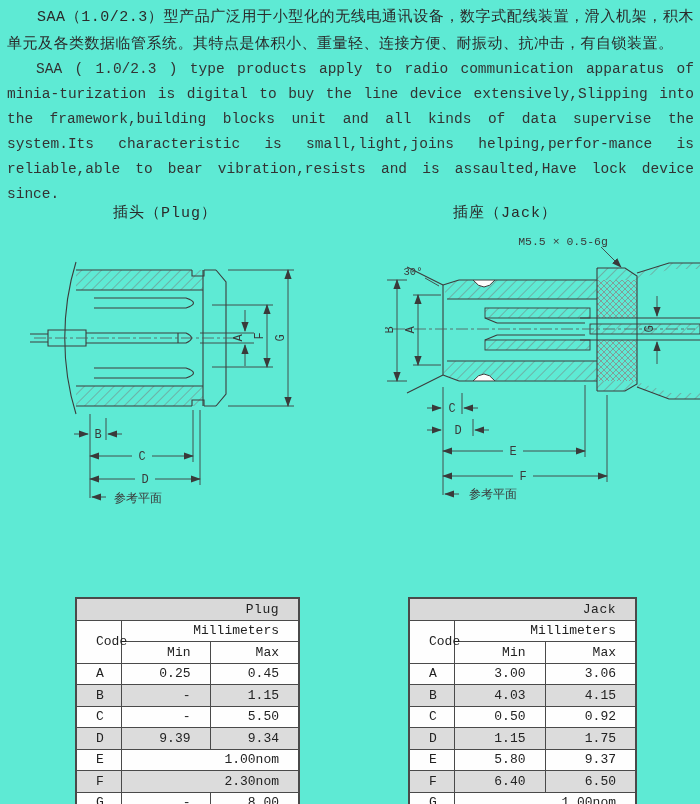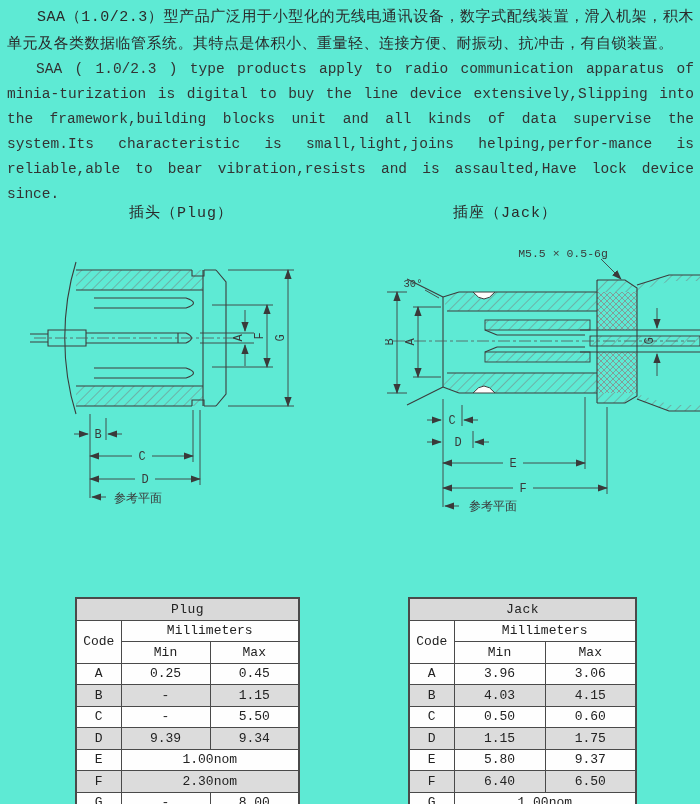--- a/index.html
+++ b/index.html
@@ -10,34 +10,34 @@
   }
   .para{position:absolute;left:7px;width:687px;margin:0;text-align:justify;}
   .para-zh{top:4px;font-size:15px;line-height:27px;text-indent:2em;letter-spacing:0.5px;}
   .para-en{top:57px;font-size:14.5px;line-height:25px;text-indent:2em;color:#333;}
   .section-heading{
     position:absolute;left:7px;top:162px;margin:0;font-size:16px;font-weight:bold;
     letter-spacing:0.3px;color:#222;
   }
   .section-heading .zh{margin-right:8px;}
   .caption{position:absolute;top:203px;font-size:15px;color:#2b2b2b;letter-spacing:1px;}
-  .caption-plug{left:129px;}
+  .caption-plug{left:113px;}
   .caption-jack{left:453px;}
   .drawing{position:absolute;}
   .drawing-plug{left:30px;top:242px;width:280px;height:290px;}
-  .drawing-jack{left:385px;top:235px;width:315px;height:290px;}
+  .drawing-jack{left:385px;top:223px;width:315px;height:290px;}
   svg text{fill:#3a3a3a;}
   .dim-table{
     position:absolute;top:597px;border-collapse:collapse;
     font-size:13px;color:#222;table-layout:fixed;
   }
   .table-plug{left:75px;width:225px;}
   .table-jack{left:408px;width:229px;}
   .dim-table td{
-    border:1px solid #4a4a4a;text-align:center;padding:1px 2px;height:18.5px;
+    border:1px solid #4a4a4a;text-align:right;padding:1px 19px;height:18.5px;
     background:#fefefe;
   }
   .dim-table{border:2px solid #4a4a4a;}
   .dim-table .title-row td{background:#d9d9d9;letter-spacing:0.5px;}
   .dim-table tr.shade td{background:#dcdcdc;}
   .dim-table col.code-col{width:45px;}
 </style>
 </head>
 <body>
 
@@ -261,32 +261,32 @@
     <tr>
           <td rowspan="2">Code</td>
           <td colspan="2">Millimeters</td>
         </tr>
     <tr>
           <td>Min</td>
           <td>Max</td>
         </tr>
     <tr>
           <td>A</td>
-          <td>3.96</td>
+          <td>3.00</td>
           <td>3.06</td>
         </tr>
     <tr class="shade">
           <td>B</td>
           <td>4.03</td>
           <td>4.15</td>
         </tr>
     <tr>
           <td>C</td>
           <td>0.50</td>
-          <td>0.60</td>
+          <td>0.92</td>
         </tr>
     <tr class="shade">
           <td>D</td>
           <td>1.15</td>
           <td>1.75</td>
         </tr>
     <tr>
           <td>E</td>
           <td>5.80</td>
           <td>9.37</td>

